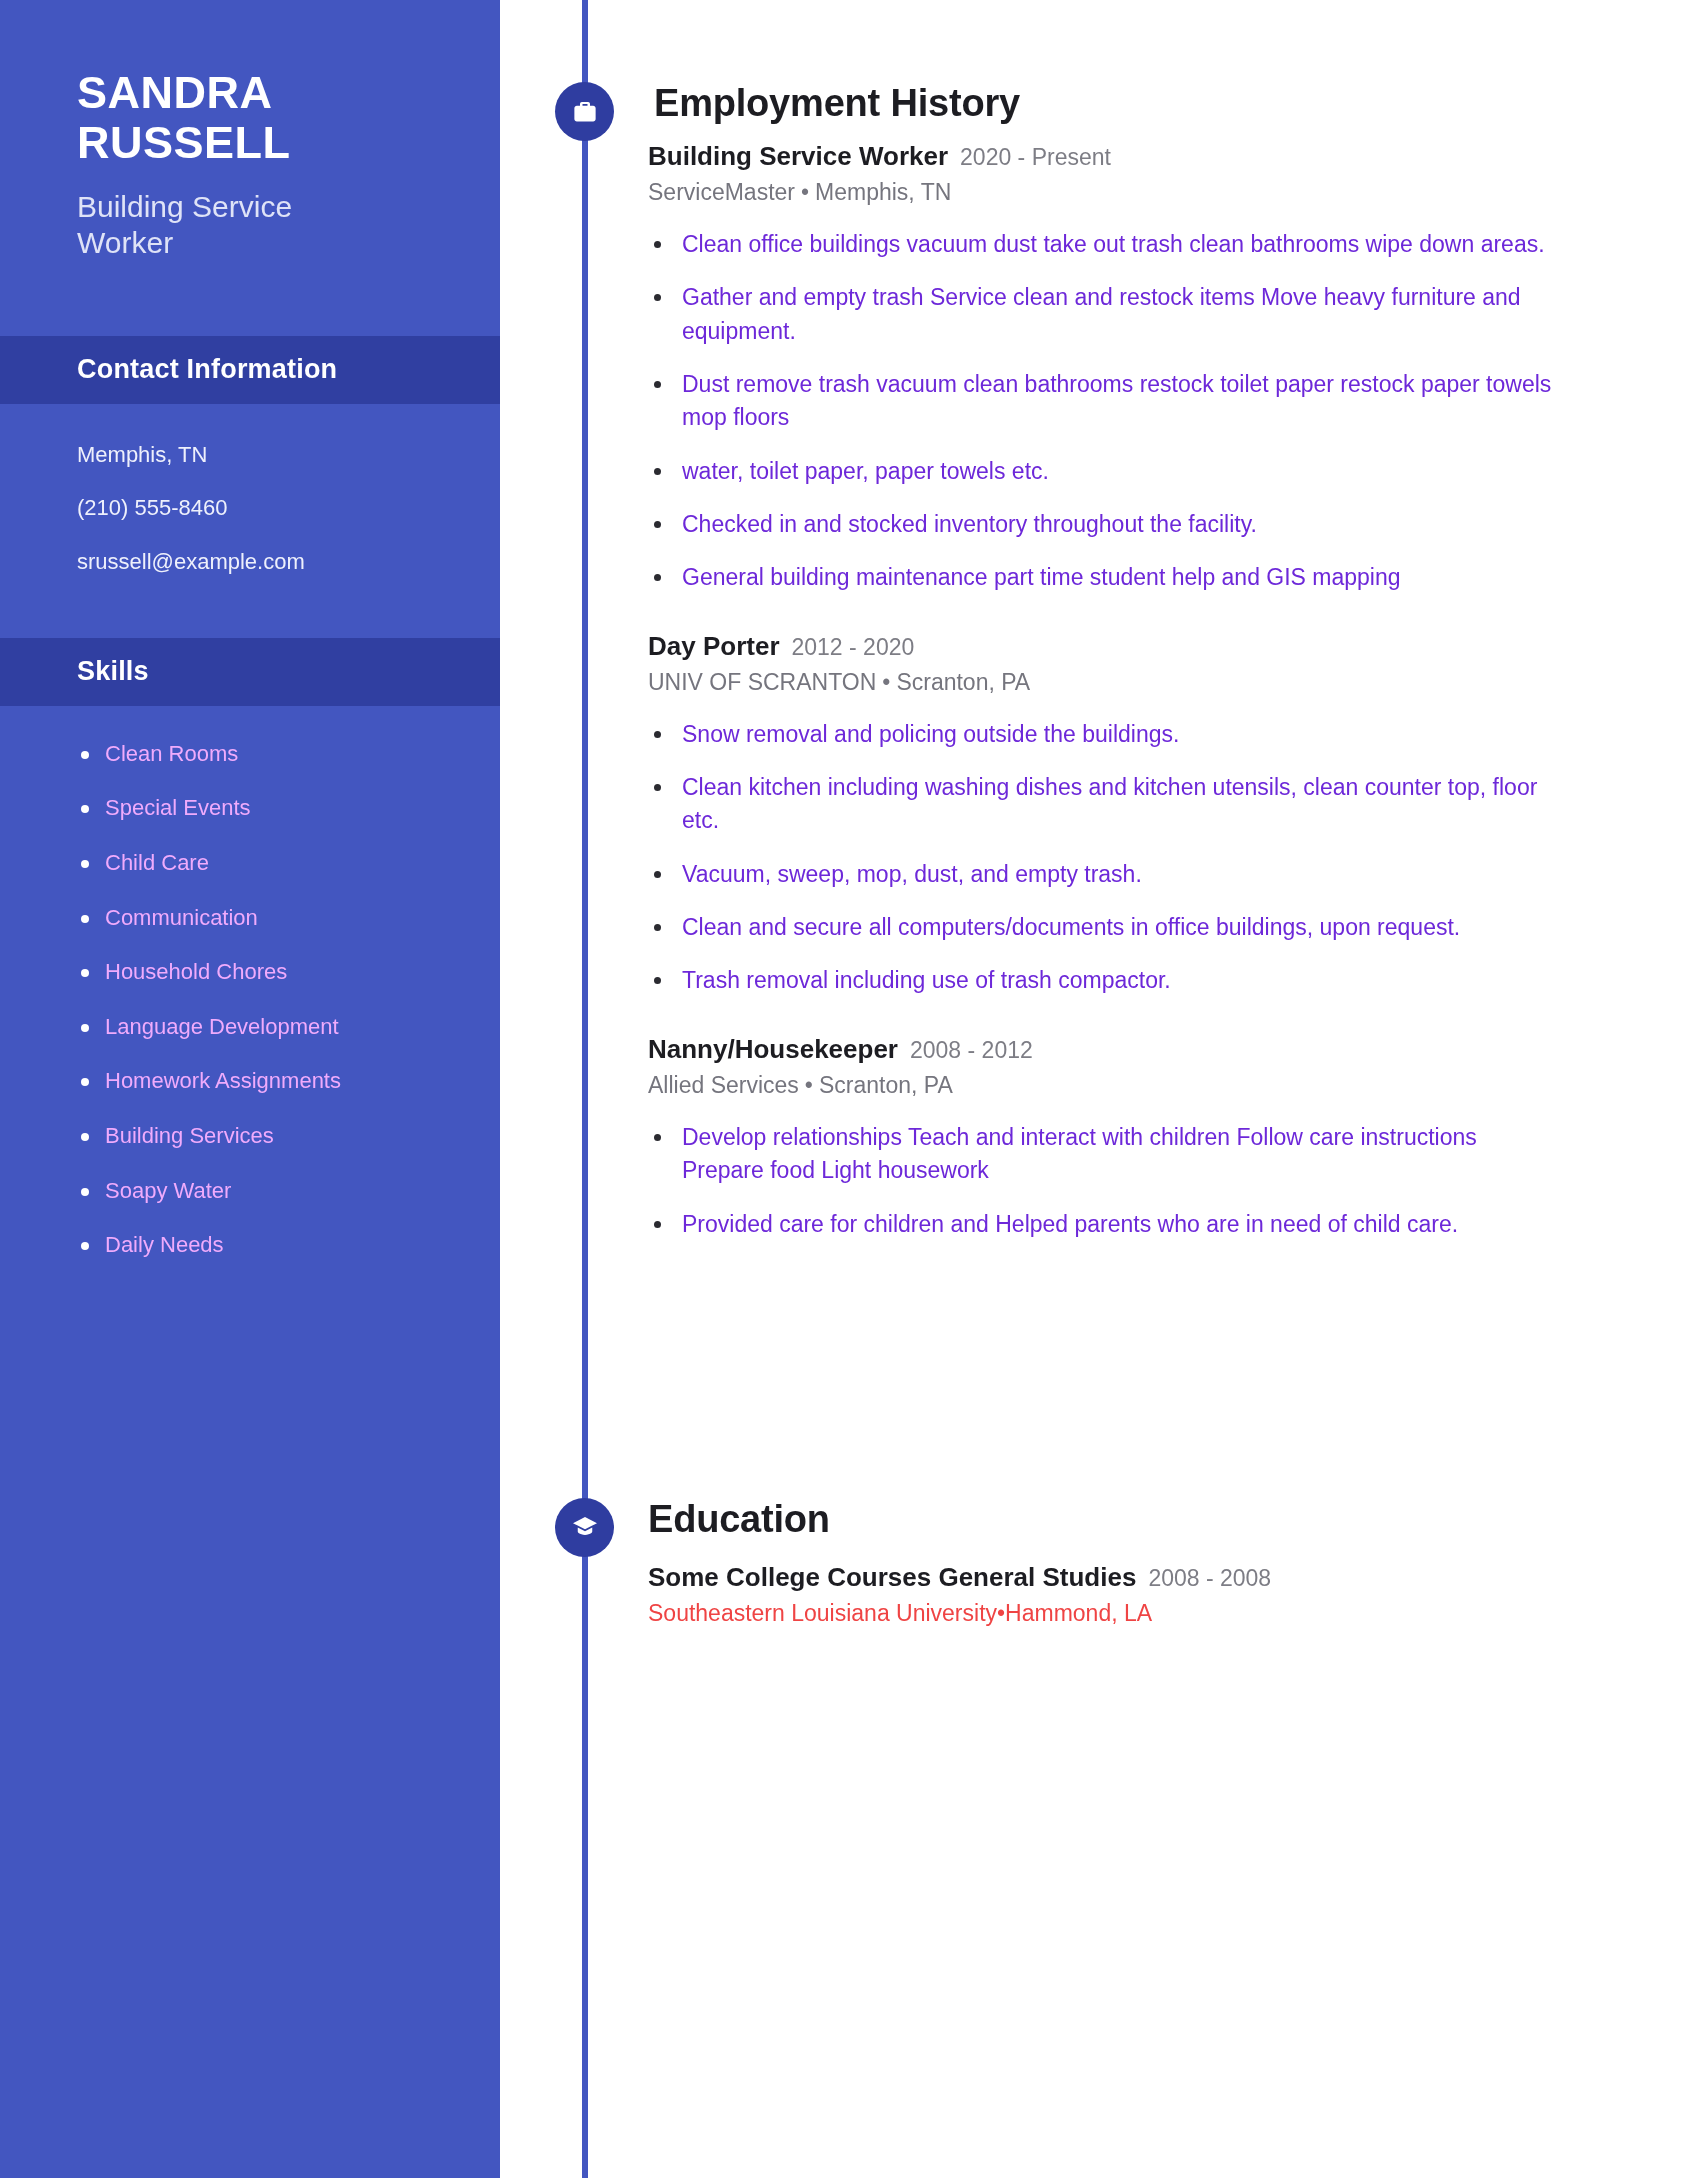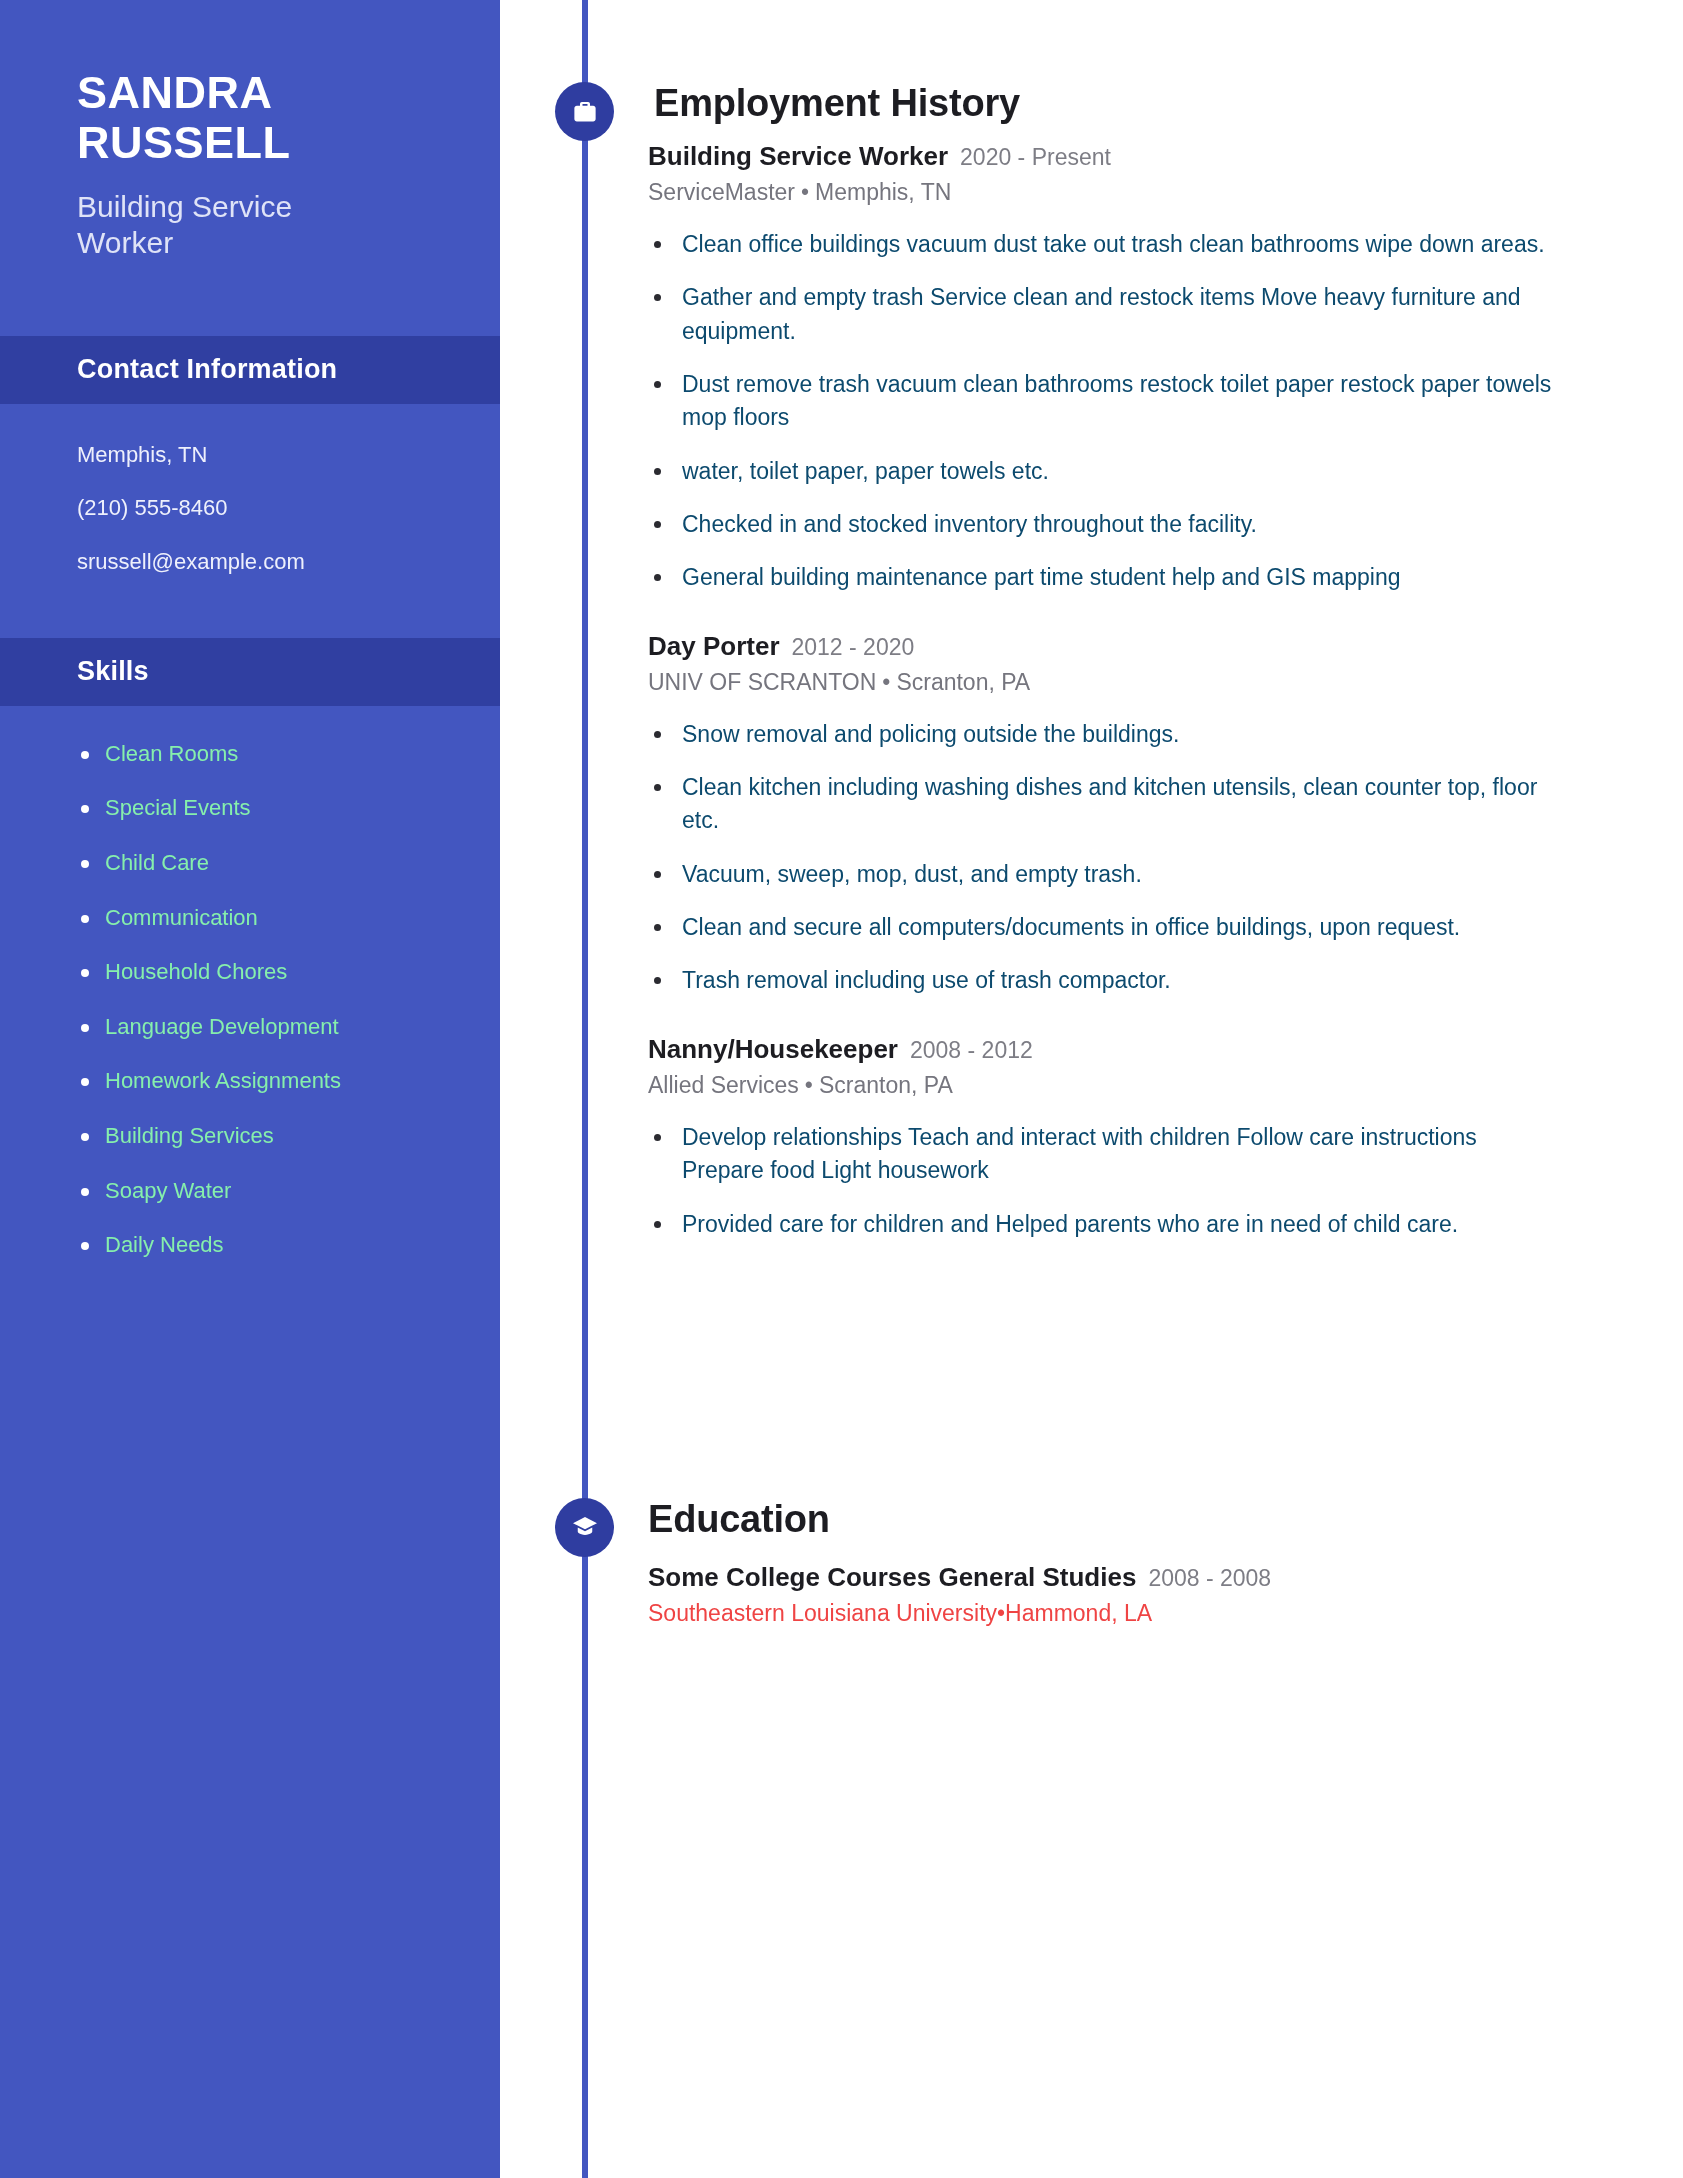--- a/index.html
+++ b/index.html
@@ -78,21 +78,21 @@
   }
 
   .skills-list {
     padding:34px 40px 0 77px;
     list-style:none;
   }
   .skills-list li {
     position:relative;
     font-size:22px;
     line-height:1.3;
-    color:#86efac;
+    color:#f0abfc;
     margin-bottom:26px;
     padding-left:28px;
     font-weight:400;
   }
   .skills-list li::before {
     content:"";
     position:absolute;
     left:4px;
     top:11px;
     width:8px; height:8px;
@@ -171,21 +171,21 @@
 
   .duties {
     margin-top:22px;
     list-style:none;
     padding-left:0;
   }
   .duties li {
     position:relative;
     font-size:23px;
     line-height:1.45;
-    color:#0c4a6e;
+    color:#6d28d9;
     margin-bottom:20px;
     padding-left:34px;
     max-width:911px;
   }
   .duties li::before {
     content:"";
     position:absolute;
     left:6px;
     top:13px;
     width:7px; height:7px;

